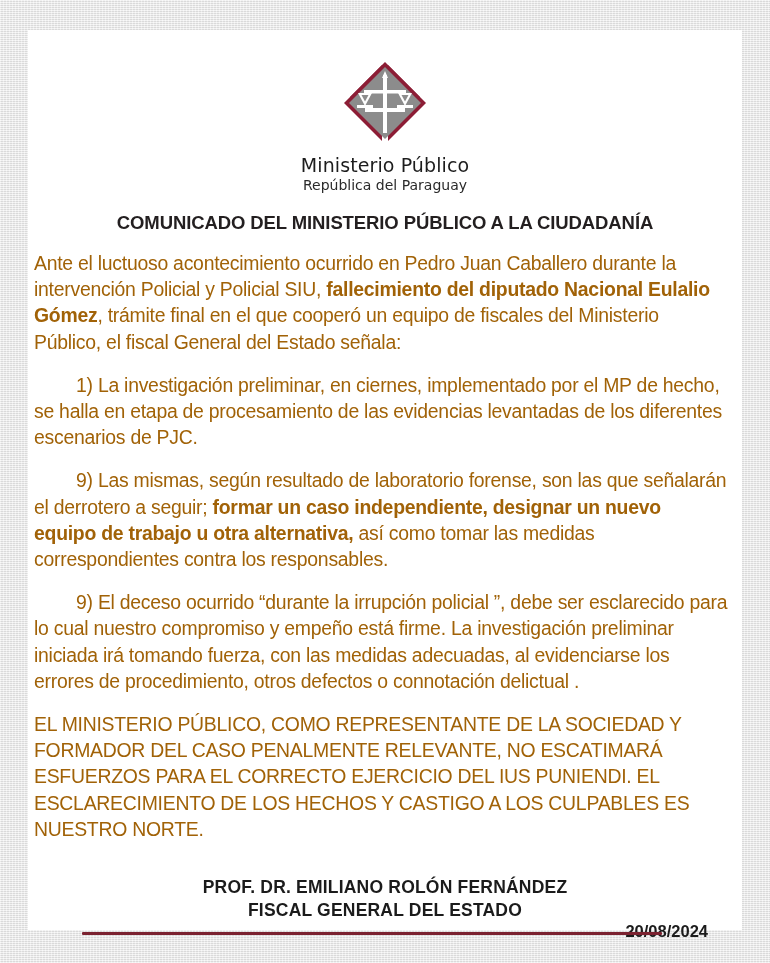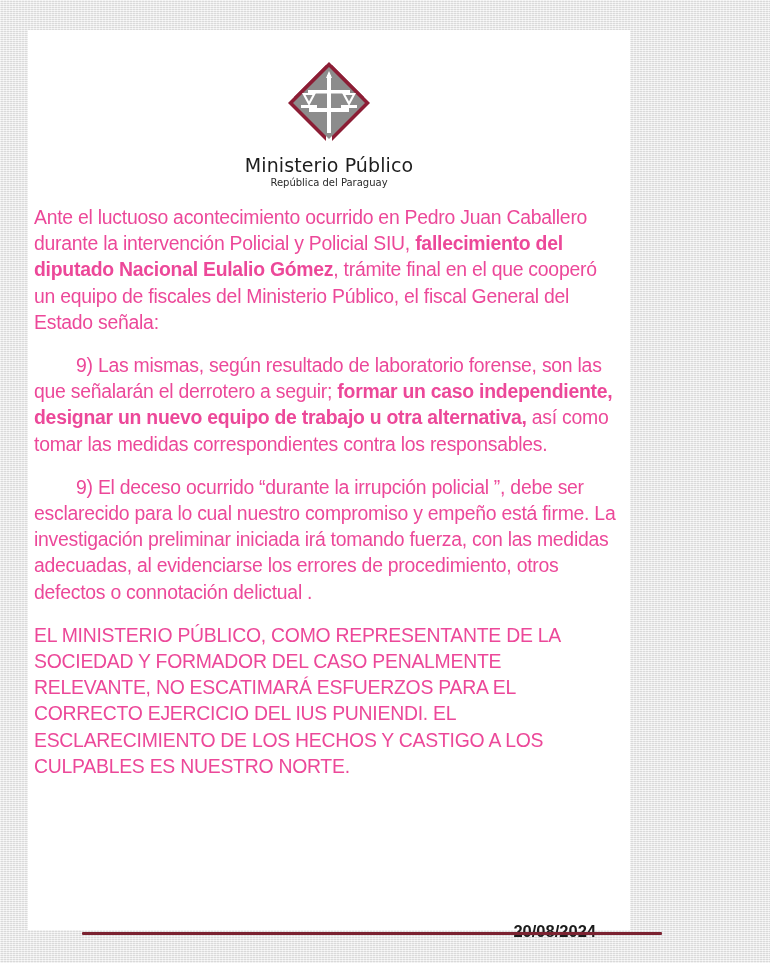--- a/index.html
+++ b/index.html
@@ -22,21 +22,21 @@
     background-color: #e8e8e8;
     background-image:
       repeating-linear-gradient(0deg, rgba(255,255,255,0.55) 0px, rgba(255,255,255,0.55) 1px, rgba(170,170,170,0.12) 1px, rgba(170,170,170,0.12) 2px),
       repeating-linear-gradient(90deg, rgba(255,255,255,0.45) 0px, rgba(255,255,255,0.45) 1px, rgba(160,160,160,0.10) 1px, rgba(160,160,160,0.10) 3px);
   }
 
   #card {
     position: absolute;
     left: 28px;
     top: 30px;
-    width: 602px;
+    width: 714px;
     height: 900px;
     background: #ffffff;
     box-sizing: border-box;
   }
 
   #bottom-rule {
     position: absolute;
     left: 82px;
     top: 932px;
     width: 580px;
@@ -58,21 +58,21 @@
   }
   .org-name {
     margin-top: 7px;
     font-size: 19px;
     color: #1d1d1d;
     letter-spacing: 0.1px;
     font-family: "DejaVu Sans", sans-serif;
   }
   .org-sub {
     margin-top: 1px;
-    font-size: 10px;
+    font-size: 14px;
     color: #2a2a2a;
     font-family: "DejaVu Sans", sans-serif;
   }
 
   
   .doc-title {
     margin: 19px 0 0 0;
     text-align: center;
     font-size: 18.5px;
     font-weight: bold;
@@ -82,21 +82,21 @@
 
   
   .body-wrap {
     padding: 0 14px 0 6px;
     margin-top: 16px;
   }
   p.para {
     margin: 0 0 0 0;
     font-size: 19.4px;
     line-height: 26.2px;
-    color: #ec4899;
+    color: #a16207;
     text-align: left;
     font-family: "Liberation Sans", sans-serif;
     letter-spacing: -0.25px;
   }
   p.para + p.para { margin-top: 17px; }
   p.indent { text-indent: 42px; }
   p.para b { font-weight: bold; }
 
   .caps-para {
     letter-spacing: -0.3px;
@@ -162,28 +162,32 @@
       <g fill="#8c8c8c">
         <path d="M41.5 36 L48.5 36 L45 42.5 Z"></path>
         <path d="M81.5 36 L88.5 36 L85 42.5 Z"></path>
       </g>
     </svg>
 
     <div class="org-name">Ministerio Público</div>
     <div class="org-sub">República del Paraguay</div>
   </div>
 
+  <h1 class="doc-title">COMUNICADO DEL MINISTERIO PÚBLICO A LA CIUDADANÍA</h1>
 
   <div class="body-wrap" id="body-wrap">
       <p class="para"><span>Ante el luctuoso acontecimiento ocurrido en Pedro Juan Caballero durante la intervención Policial y Policial SIU, </span><b>fallecimiento del diputado Nacional Eulalio Gómez</b><span>, trámite final en el que cooperó un equipo de fiscales del Ministerio Público, el fiscal General del Estado señala:</span></p>
+      <p class="para indent"><span>1) La investigación preliminar, en ciernes, implementado por el MP de hecho, se halla en etapa de procesamiento de las evidencias levantadas de los diferentes escenarios de PJC.</span></p>
       <p class="para indent"><span>9) Las mismas, según resultado de laboratorio forense, son las que señalarán el derrotero a seguir; </span><b>formar un caso independiente, designar un nuevo equipo de trabajo u otra alternativa,</b><span> así como tomar las medidas correspondientes contra los responsables.</span></p>
       <p class="para indent"><span>9) El deceso ocurrido “durante la irrupción policial ”, debe ser esclarecido para lo cual nuestro compromiso y empeño está firme. La investigación preliminar iniciada irá tomando fuerza, con las medidas adecuadas, al evidenciarse los errores de procedimiento, otros defectos o connotación delictual .</span></p>
       <p class="para caps-para"><span>EL MINISTERIO PÚBLICO, COMO REPRESENTANTE DE LA SOCIEDAD Y FORMADOR DEL CASO PENALMENTE RELEVANTE, NO ESCATIMARÁ ESFUERZOS PARA EL CORRECTO EJERCICIO DEL IUS PUNIENDI. EL ESCLARECIMIENTO DE LOS HECHOS Y CASTIGO A LOS CULPABLES ES NUESTRO NORTE.</span></p>
     </div>
 
   <div class="signature">
+    <div>PROF. DR. EMILIANO ROLÓN FERNÁNDEZ</div>
+    <div>FISCAL GENERAL DEL ESTADO</div>
   </div>
 
   <div class="date-line">20/08/2024</div>
 
 </div>
 
 <div id="bottom-rule"></div>
 
 </body></html>

